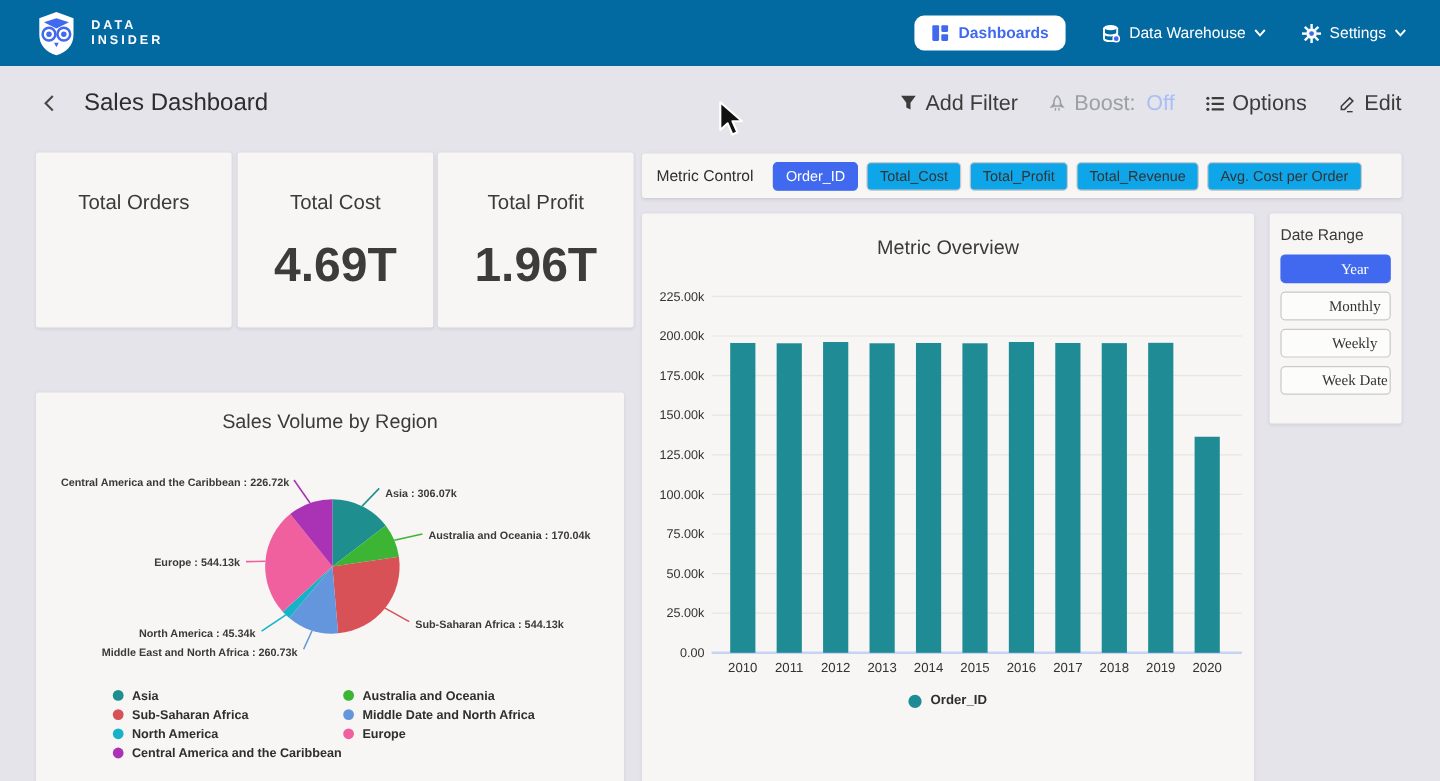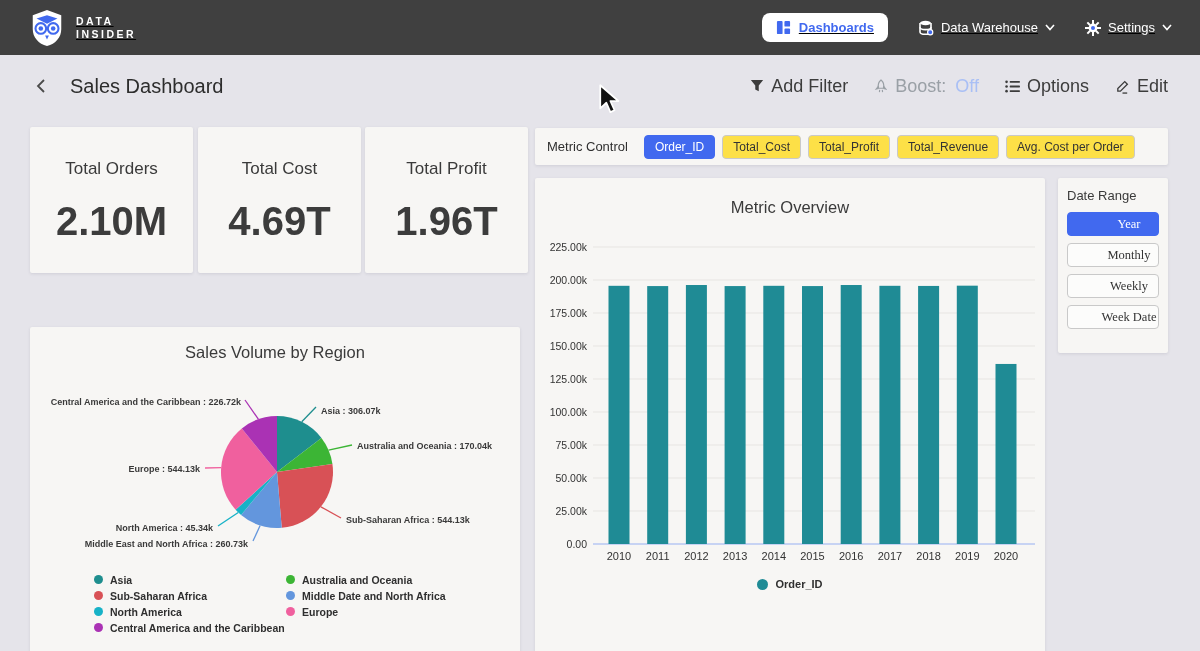--- a/index.html
+++ b/index.html
@@ -32,21 +32,21 @@
           box-shadow:0 1px 3px rgba(60,60,90,0.12); }
   .kpi { width:163px; height:146px; top:127px; display:flex; flex-direction:column;
          align-items:center; padding-top:32px; }
   .kpi-label { font-size:17px; color:#3a3a3a; }
   .kpi-value { font-size:40px; font-weight:bold; color:#3c3c3c; margin-top:20px; }
 
   .metric-bar { left:535px; top:128px; width:633px; height:37px;
                 display:flex; align-items:center; padding:0 12px; }
   .metric-label { font-size:13px; color:#2f2f2f; margin-right:16px; }
   .metric-buttons { display:flex; gap:7px; }
-  .opt-btn { font-family:inherit; font-size:12px; color:#333; background:#fde047;
+  .opt-btn { font-family:inherit; font-size:12px; color:#333; background:#0ea5e9;
              border:1px solid #c9c9c9; border-radius:4px; padding:4px 10px; cursor:pointer; }
   .opt-btn.selected { background:#4169ef; color:#fff; border-color:#4169ef; }
 
   .bar-card { left:535px; top:178px; width:510px; height:512px; }
   .chart-title { position:absolute; top:20px; left:0; width:100%; text-align:center;
                  font-size:16.5px; color:#3a3a3a; }
   #bar-svg { position:absolute; top:50px; left:0; }
   .bar-legend { position:absolute; top:400px; left:0; width:100%;
                 display:flex; align-items:center; justify-content:center; gap:7px; }
   .legend-dot { width:11px; height:11px; border-radius:50%; }
@@ -67,21 +67,21 @@
               background:#fcfcfb; border:1px solid #c9c9c9; border-radius:4px; cursor:pointer;padding-left:32px; }
   .date-btn.selected { background:#4169ef; color:#fff; border-color:#4169ef; }
 
   #cursor { position:absolute; left:597px; top:84px; pointer-events:none; }
 </style>
 </head>
 <body>
 
 <div id="page">
 
-  <nav class="navbar" id="navbar" style="background: #404040; text-decoration: underline;">
+  <nav class="navbar" id="navbar" style="background: #0369a1;">
     <div class="brand">
       <svg width="38" height="40" viewBox="0 0 40 42">
         <path d="M20 2 L35 7.5 L35 22 C35 31 29 37.5 20 40 C11 37.5 5 31 5 22 L5 7.5 Z" fill="#ffffff"></path>
         <path d="M9 11 L20 16.5 L31 11 L20 7.5 Z" fill="#4169ef"></path>
         <circle cx="13.5" cy="21.5" r="5.6" fill="none" stroke="#4169ef" stroke-width="2.2"></circle>
         <circle cx="26.5" cy="21.5" r="5.6" fill="none" stroke="#4169ef" stroke-width="2.2"></circle>
         <circle cx="13.5" cy="21.5" r="2.4" fill="#4169ef"></circle>
         <circle cx="26.5" cy="21.5" r="2.4" fill="#4169ef"></circle>
         <path d="M18 29 L22 29 L20 33 Z" fill="#4169ef"></path>
       </svg>
@@ -176,21 +176,20 @@
           <path d="M8 15 L13 15" stroke="#3c3c3c" stroke-width="1.4"></path>
         </svg>
         <span>Edit</span>
       </button>
     </div>
   </div>
 
   <div id="kpi-row">
       <div class="card kpi" style="left: 30px;">
         <div class="kpi-label">Total Orders</div>
-        <div class="kpi-value">2.10M</div>
       </div>
       <div class="card kpi" style="left: 198px;">
         <div class="kpi-label">Total Cost</div>
         <div class="kpi-value">4.69T</div>
       </div>
       <div class="card kpi" style="left: 365px;">
         <div class="kpi-label">Total Profit</div>
         <div class="kpi-value">1.96T</div>
       </div>
     </div>

